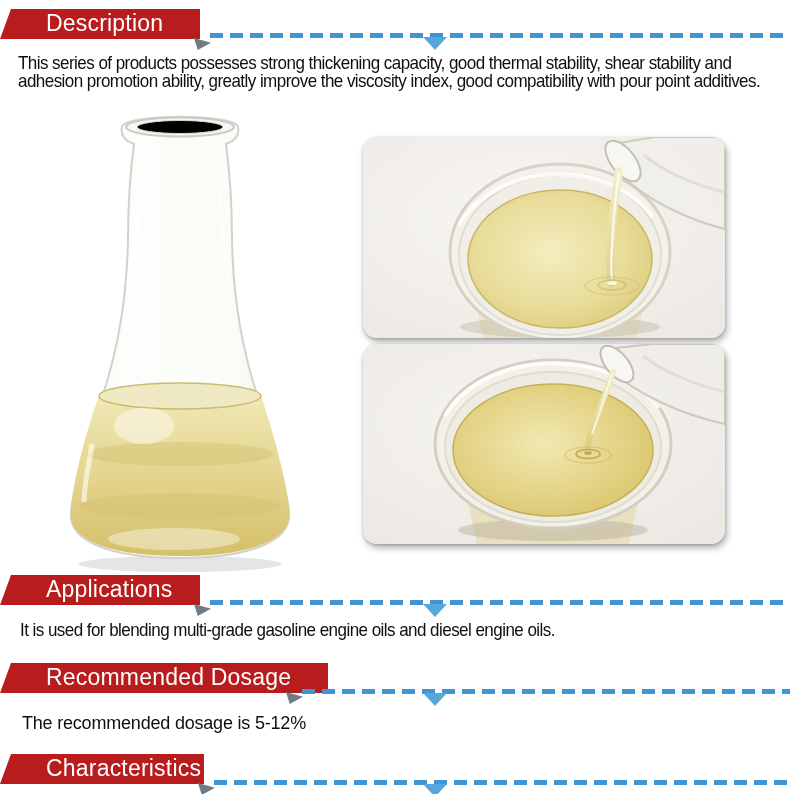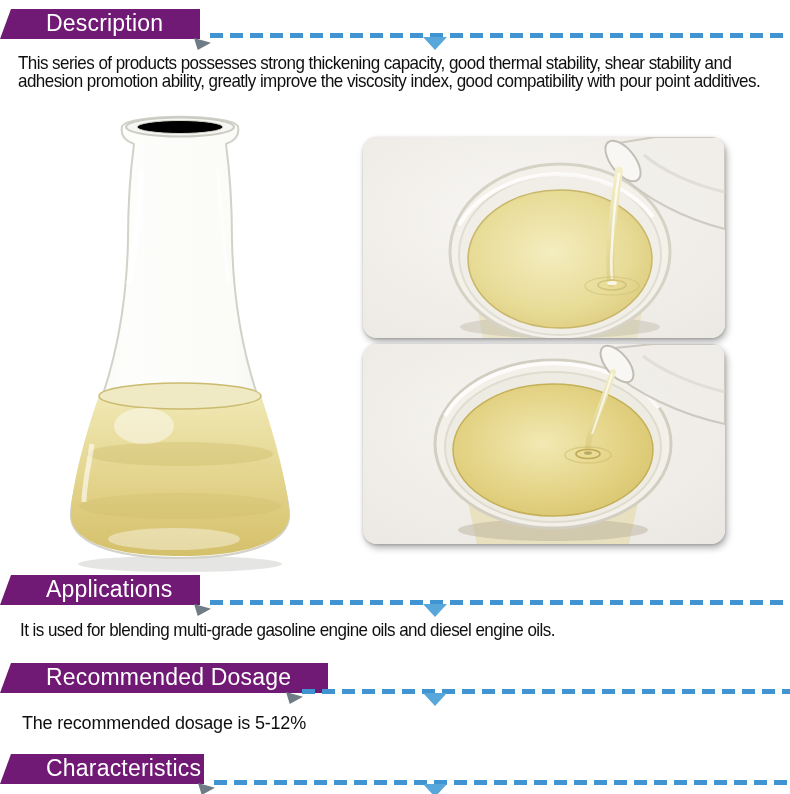--- a/index.html
+++ b/index.html
@@ -3,21 +3,21 @@
 <meta charset="utf-8">
 <style>
   html,body{margin:0;padding:0;}
   body{
     width:790px;height:794px;position:relative;overflow:hidden;
     background:#ffffff;
     font-family:"Liberation Sans", sans-serif;
     color:#101010;
   }
   .ribbon{
-    position:absolute;left:0;height:30px;background:#701a75;color:#ffffff;
+    position:absolute;left:0;height:30px;background:#b91c1c;color:#ffffff;
     font-size:23px;line-height:29px;padding-left:46px;box-sizing:border-box;
     clip-path:polygon(11px 0,100% 0,100% 100%,0 100%);
     letter-spacing:.2px;white-space:nowrap;
   }
   .fold{
     position:absolute;width:17px;height:12px;background:#6f7c85;
     clip-path:polygon(0 0,100% 40%,22% 100%);
   }
   .dash{
     position:absolute;height:5px;

